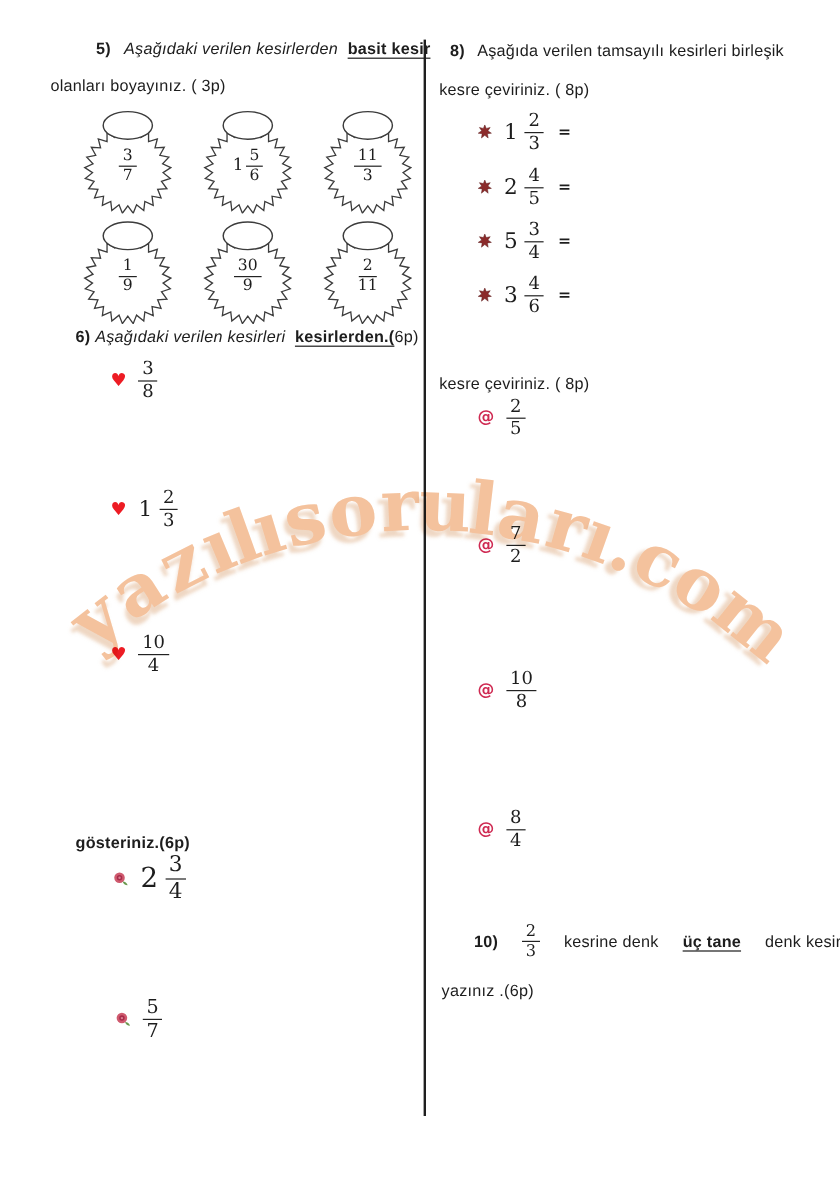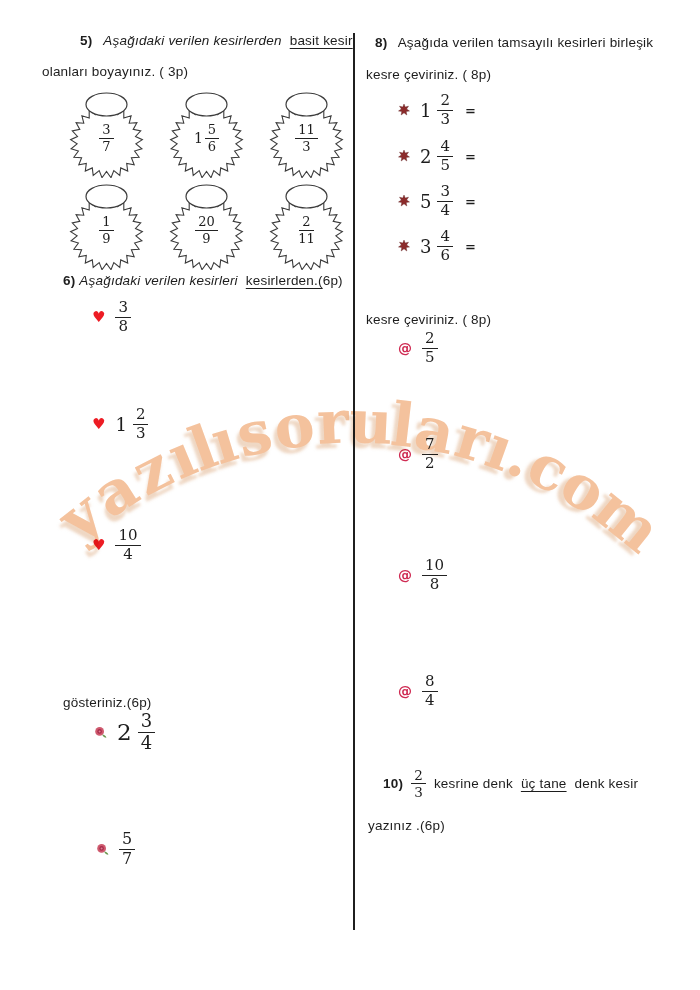--- a/index.html
+++ b/index.html
@@ -2,21 +2,21 @@
 <html><head>
 <meta charset="utf-8">
 <style>
   html,body{margin:0;padding:0;background:#e8e8e8;}
   .page{position:relative;width:700px;height:990px;background:#ffffff;margin:0 auto;
         font-family:"Liberation Sans",sans-serif;color:#1d1d1d;overflow:hidden;}
   .abs{position:absolute;}
   .qline{font-size:13.5px;letter-spacing:.2px;white-space:nowrap;}
   .qnum{font-weight:bold;margin-right:7px;}
   .qnum.tight{margin-right:0;}
-  .u{text-decoration:underline;text-underline-offset:3px;text-decoration-thickness:1px;}
+  .u{text-decoration:underline;text-underline-offset:3px;text-decoration-thickness:1px;font-weight:bold;}
   .sp{margin-right:4px;font-style:italic;}
   
   .divider{position:absolute;left:353px;top:33px;width:2px;height:897px;background:#1f1f1f;}
   
   .frac-row{display:inline-flex;align-items:center;gap:10px;font-family:"DejaVu Serif",serif;}
   .frac-row .whole{font-size:18px;margin-right:-4px;}
   .fr{display:inline-flex;flex-direction:column;align-items:center;line-height:1.05;font-size:15px;}
   .fr .num{padding:0 3px 1px;border-bottom:1.5px solid #222;}
   .fr .den{padding-top:1px;}
   .suffix{font-size:13px;font-weight:bold;font-family:"DejaVu Sans",sans-serif;margin-left:2px;}
@@ -32,21 +32,21 @@
   
   .icon-heart{color:#ed1c24;font-size:15px;font-family:"DejaVu Sans",sans-serif;line-height:1;}
   .icon-at{color:#cf2a52;font-size:14px;font-weight:bold;font-family:"DejaVu Sans",sans-serif;line-height:1;}
   .icon-svg{display:inline-block;line-height:0;}
   
   .badge-grid{position:absolute;left:58px;top:90px;display:grid;grid-template-columns:repeat(3,100px);row-gap:4px;}
   .badge{position:relative;width:97px;height:88px;}
   .badge svg{position:absolute;left:0;top:0;}
   .badge-frac{position:absolute;left:0;right:0;top:33px;display:flex;justify-content:center;}
   
-  .q10-row{display:inline-flex;align-items:center;gap:8px;font-size:13.5px;letter-spacing:.2px;white-space:nowrap;}
+  .q10-row{display:inline-flex;align-items:center;gap:20px;font-size:13.5px;letter-spacing:.2px;white-space:nowrap;margin-left:12px;}
   
   .wm-layer{position:absolute;left:0;top:0;width:700px;height:990px;pointer-events:none;
             mix-blend-mode:multiply;opacity:.95;z-index:5;}
   .wm-letter{position:absolute;width:84px;text-align:center;font-family:"DejaVu Serif",serif;
              font-weight:bold;font-size:60px;line-height:1;
              text-shadow:-4px 5px 3px rgba(222,172,130,0.5);}
 </style>
 </head>
 <body>
 
@@ -120,21 +120,21 @@
         </div>
       </div>
       <div class="badge">
         <svg width="97" height="88" viewBox="0 0 97 88">
           <polygon points="48.5,16.0 52.2,22.7 57.5,17.1 59.4,24.6 65.8,20.5 65.8,28.1 73.1,25.8 71.2,33.2 78.9,32.7 75.2,39.4 82.7,40.9 77.5,46.5 84.4,49.7 77.9,53.9 83.9,58.7 76.6,61.1 81.1,67.3 73.4,67.8 76.2,74.9 68.7,73.5 69.7,81.1 62.7,77.9 61.8,85.5 55.8,80.6 53.0,87.7 48.5,81.5 44.0,87.7 41.2,80.6 35.2,85.5 34.3,77.9 27.3,81.1 28.3,73.5 20.8,74.9 23.6,67.8 15.9,67.3 20.4,61.1 13.1,58.7 19.1,53.9 12.6,49.7 19.5,46.5 14.3,40.9 21.8,39.4 18.1,32.7 25.8,33.2 23.9,25.8 31.2,28.1 31.2,20.5 37.6,24.6 39.5,17.1 44.8,22.7" fill="none" stroke="#3c3c3c" stroke-width="1.1"></polygon>
           <ellipse cx="48.5" cy="14.5" rx="20.5" ry="11.5" fill="#ffffff" stroke="#3c3c3c" stroke-width="1.2"></ellipse>
         </svg>
         <div class="badge-frac">
           <span class="frac-row size-badge">
             <span class="fr">
-              <span class="num">20</span>
+              <span class="num">30</span>
               <span class="den">9</span>
             </span>
           </span>
         </div>
       </div>
       <div class="badge">
         <svg width="97" height="88" viewBox="0 0 97 88">
           <polygon points="48.5,16.0 52.2,22.7 57.5,17.1 59.4,24.6 65.8,20.5 65.8,28.1 73.1,25.8 71.2,33.2 78.9,32.7 75.2,39.4 82.7,40.9 77.5,46.5 84.4,49.7 77.9,53.9 83.9,58.7 76.6,61.1 81.1,67.3 73.4,67.8 76.2,74.9 68.7,73.5 69.7,81.1 62.7,77.9 61.8,85.5 55.8,80.6 53.0,87.7 48.5,81.5 44.0,87.7 41.2,80.6 35.2,85.5 34.3,77.9 27.3,81.1 28.3,73.5 20.8,74.9 23.6,67.8 15.9,67.3 20.4,61.1 13.1,58.7 19.1,53.9 12.6,49.7 19.5,46.5 14.3,40.9 21.8,39.4 18.1,32.7 25.8,33.2 23.9,25.8 31.2,28.1 31.2,20.5 37.6,24.6 39.5,17.1 44.8,22.7" fill="none" stroke="#3c3c3c" stroke-width="1.1"></polygon>
           <ellipse cx="48.5" cy="14.5" rx="20.5" ry="11.5" fill="#ffffff" stroke="#3c3c3c" stroke-width="1.2"></ellipse>
         </svg>
@@ -170,21 +170,21 @@
         </span>
       </span></div>
   <div class="abs" style="left:92px;top:528px;"><span class="frac-row">
         <span class="icon-heart">♥</span>
         <span class="fr">
           <span class="num">10</span>
           <span class="den">4</span>
         </span>
       </span></div>
 
-  <div class="abs qline" style="left:63px;top:695px;">gösteriniz.(6p)</div>
+  <div class="abs qline" style="left:63px;top:695px;font-weight:bold;">gösteriniz.(6p)</div>
   <div class="abs" style="left:94px;top:712px;"><span class="frac-row size-lg">
         <span class="icon-svg"><svg width="13" height="13" viewBox="0 0 13 13">
             <circle cx="5.6" cy="5.4" r="4.4" fill="#cf5a6e"></circle>
             <circle cx="5.6" cy="5.4" r="2.3" fill="#a82b4a"></circle>
             <circle cx="5.6" cy="5.4" r="1" fill="#d98090"></circle>
             <path d="M8.2 8.6 q3.2 0.2 4.2 3.2 q-3.4 -0.2 -4.2 -3.2" fill="#6a9a4f"></path>
           </svg></span>
         <span class="whole">2</span>
         <span class="fr">
           <span class="num">3</span>

